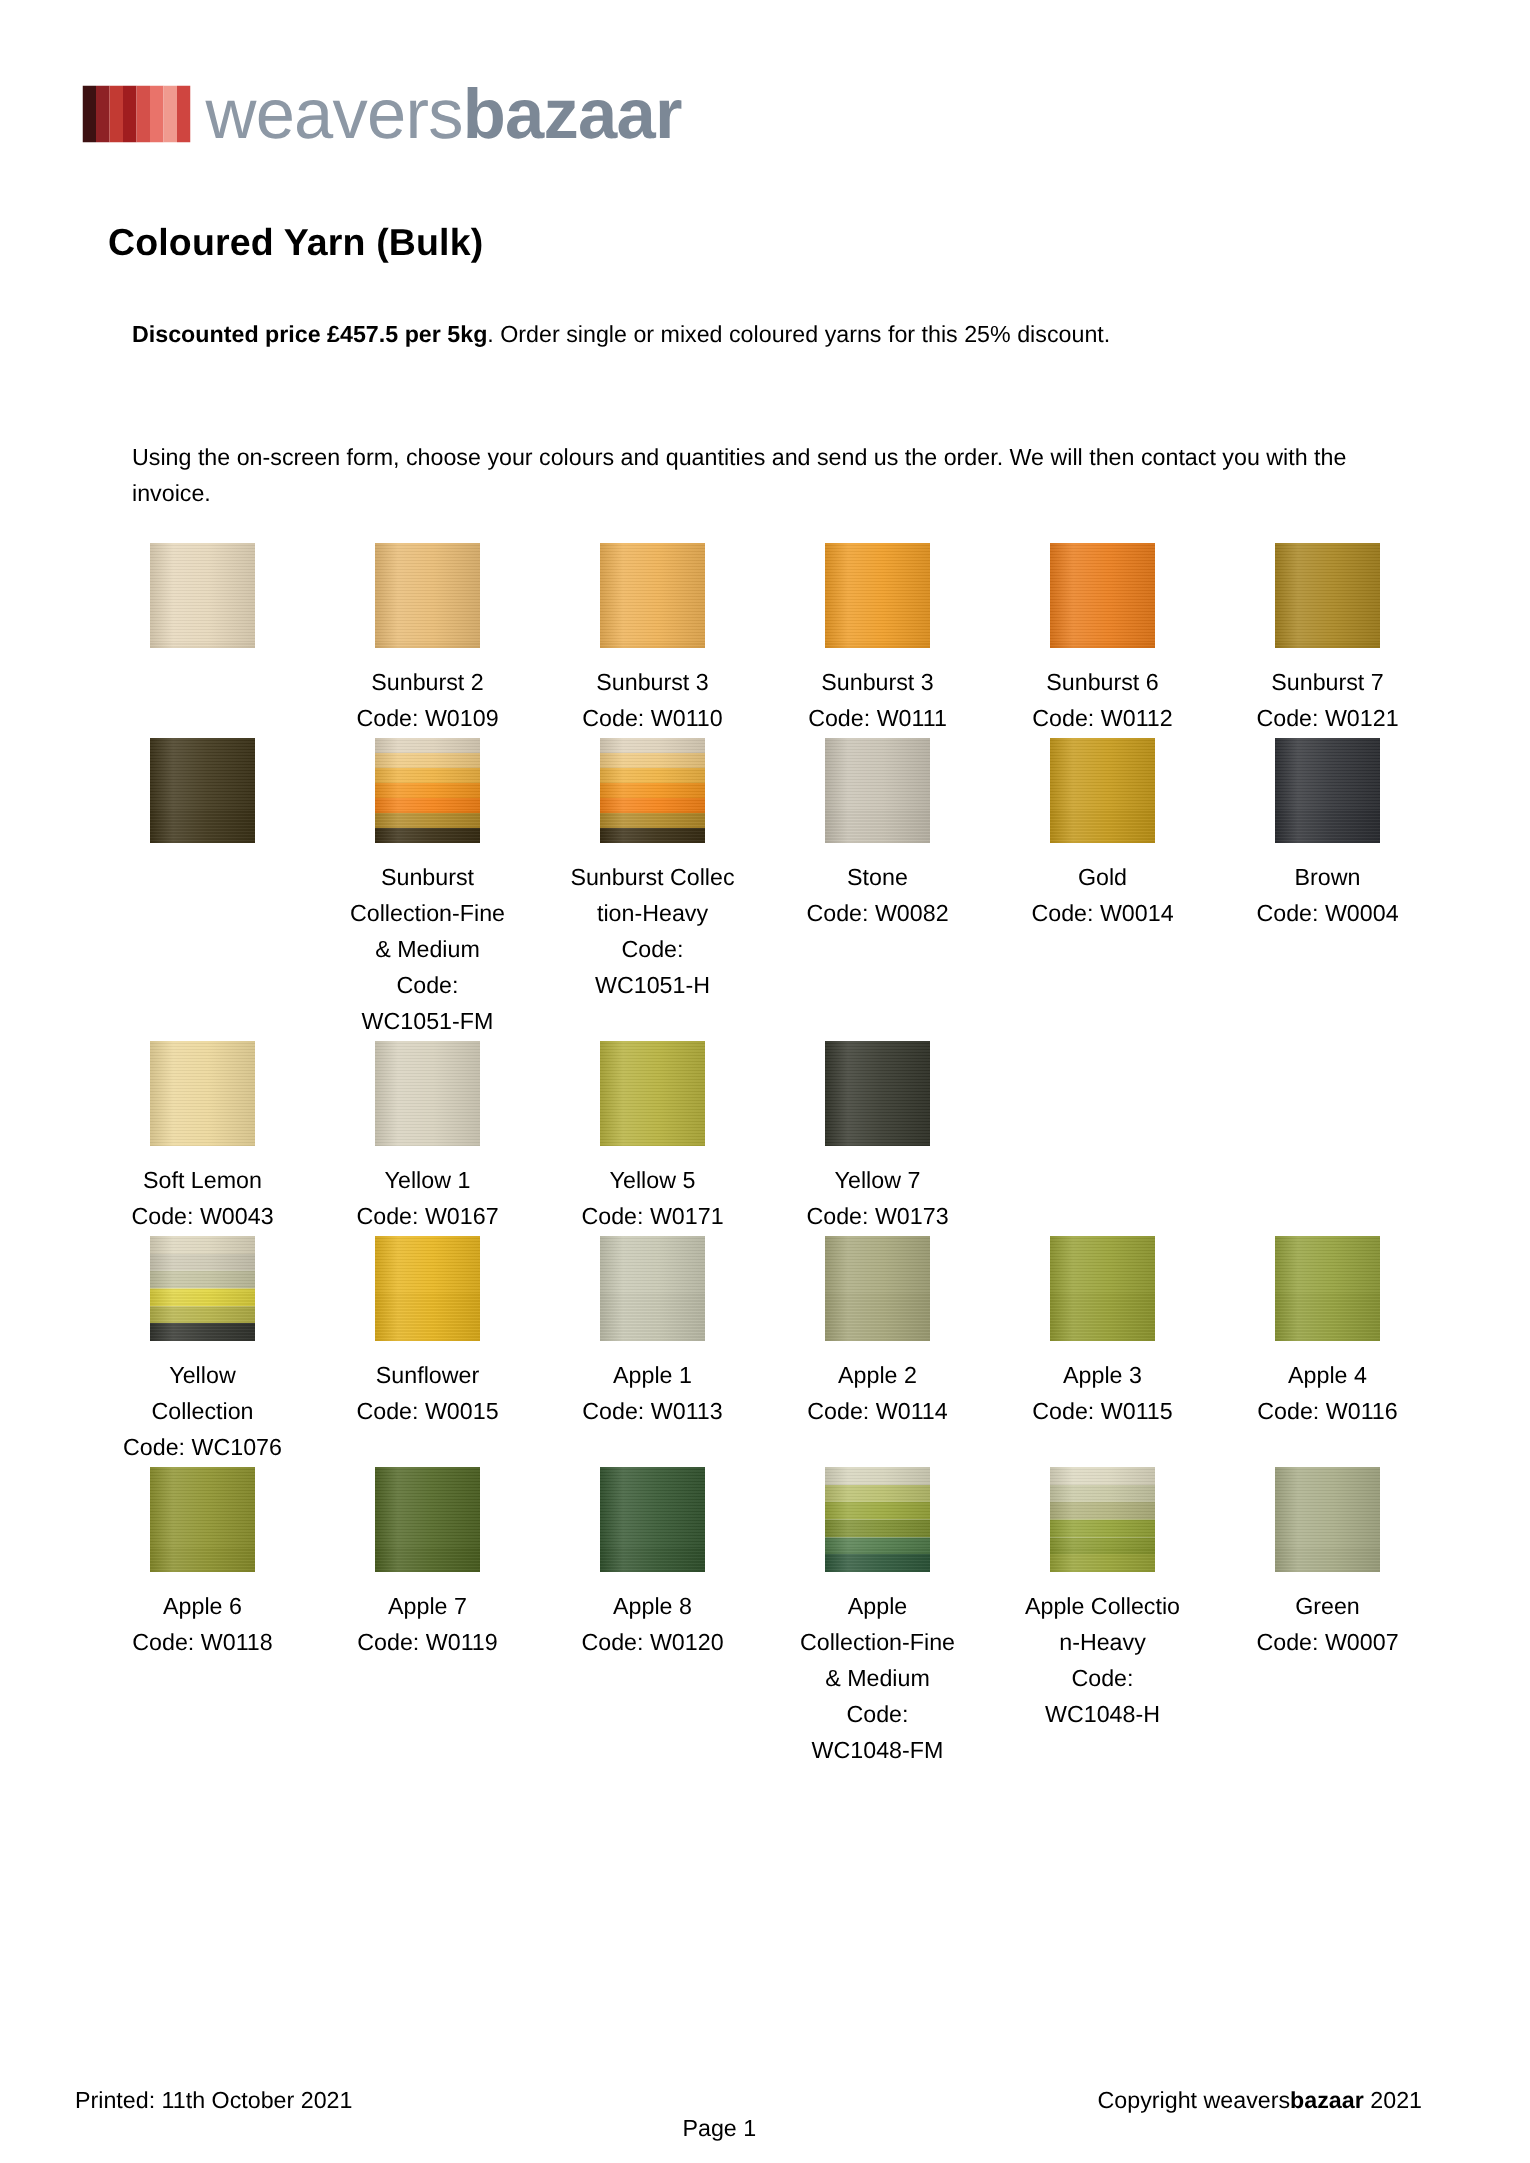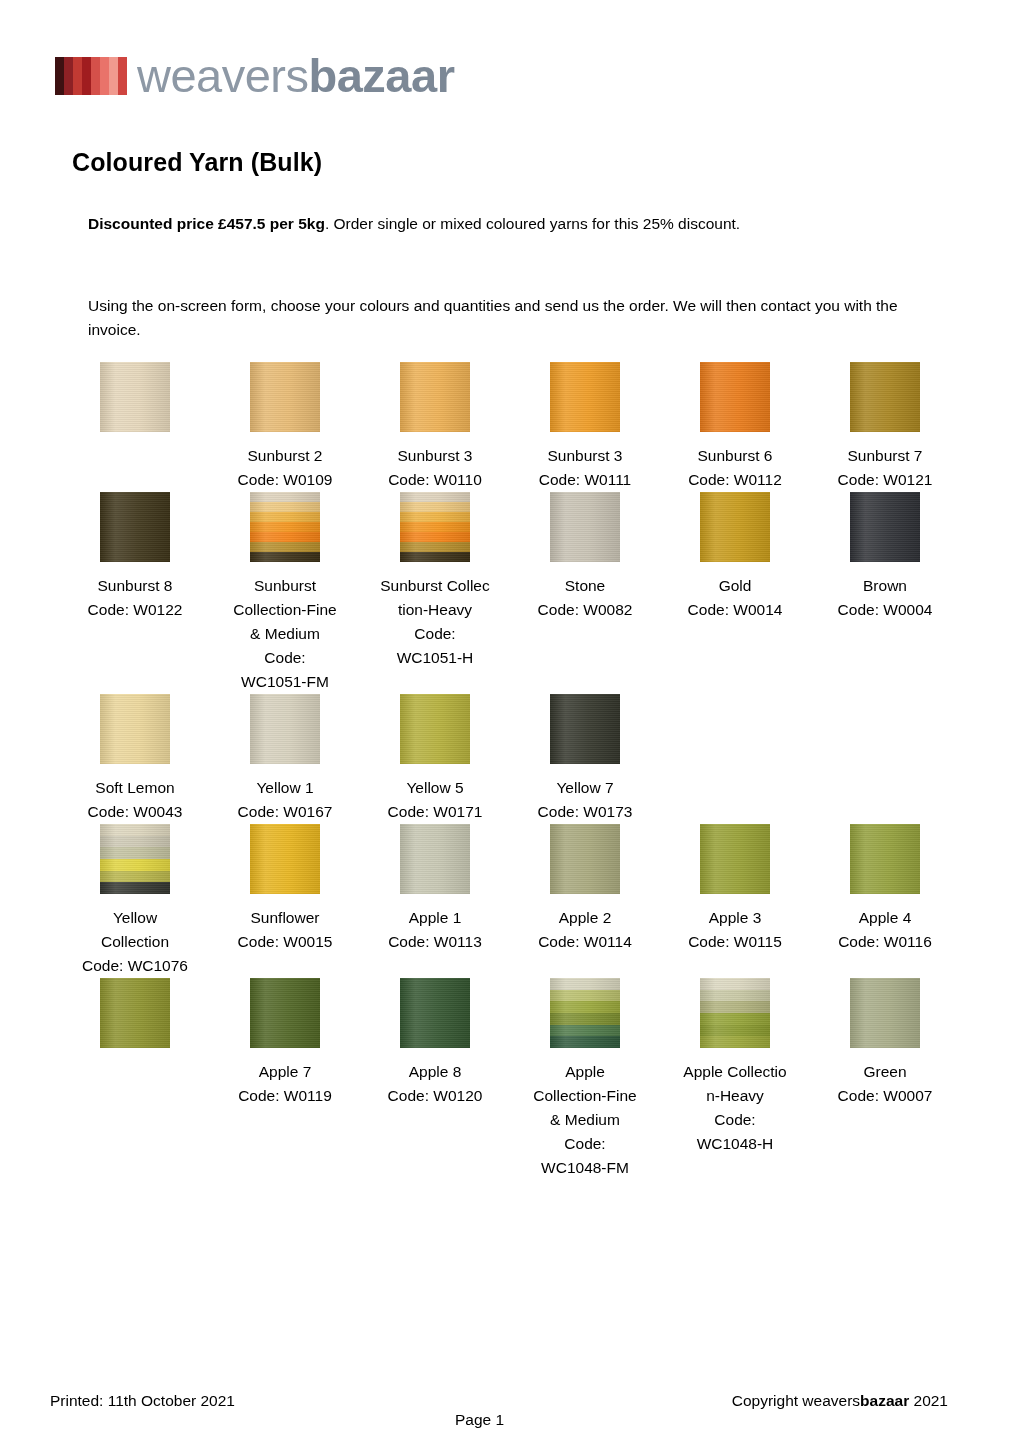--- a/index.html
+++ b/index.html
@@ -177,22 +177,20 @@
         </div>
         <div class="caption">Sunburst 7
 Code: W0121</div>
       </div>
     </div>
     <div class="row">
       <div class="cell">
         <div class="swatch">
           <div class="band" style="background: rgb(61, 52, 24);"></div>
         </div>
-        <div class="caption">Sunburst 8
-Code: W0122</div>
       </div>
       <div class="cell">
         <div class="swatch">
           <div class="band" style="background: rgb(222, 210, 187);"></div>
           <div class="band" style="background: rgb(238, 200, 126);"></div>
           <div class="band" style="background: rgb(239, 178, 63);"></div>
           <div class="band" style="background: rgb(244, 148, 26);"></div>
           <div class="band" style="background: rgb(245, 129, 19);"></div>
           <div class="band" style="background: rgb(183, 142, 42);"></div>
           <div class="band" style="background: rgb(58, 47, 21);"></div>
@@ -318,20 +316,22 @@
         </div>
         <div class="caption">Apple 4
 Code: W0116</div>
       </div>
     </div>
     <div class="row">
       <div class="cell">
         <div class="swatch">
           <div class="band" style="background: rgb(141, 146, 44);"></div>
         </div>
+        <div class="caption">Apple 6
+Code: W0118</div>
       </div>
       <div class="cell">
         <div class="swatch">
           <div class="band" style="background: rgb(79, 101, 35);"></div>
         </div>
         <div class="caption">Apple 7
 Code: W0119</div>
       </div>
       <div class="cell">
         <div class="swatch">

